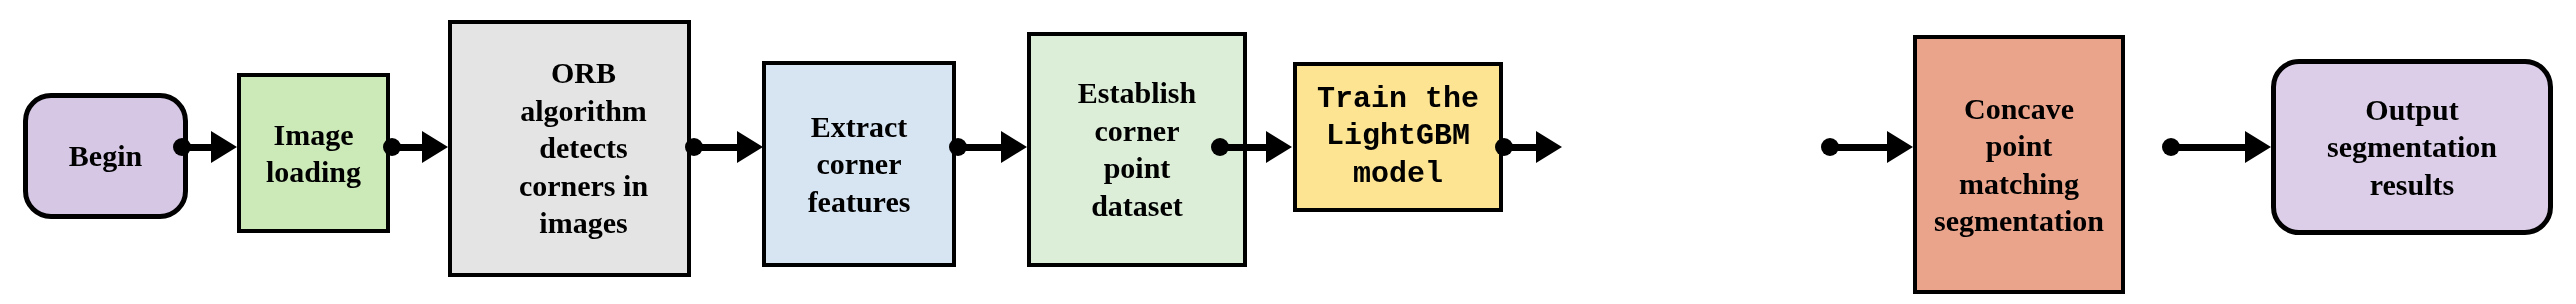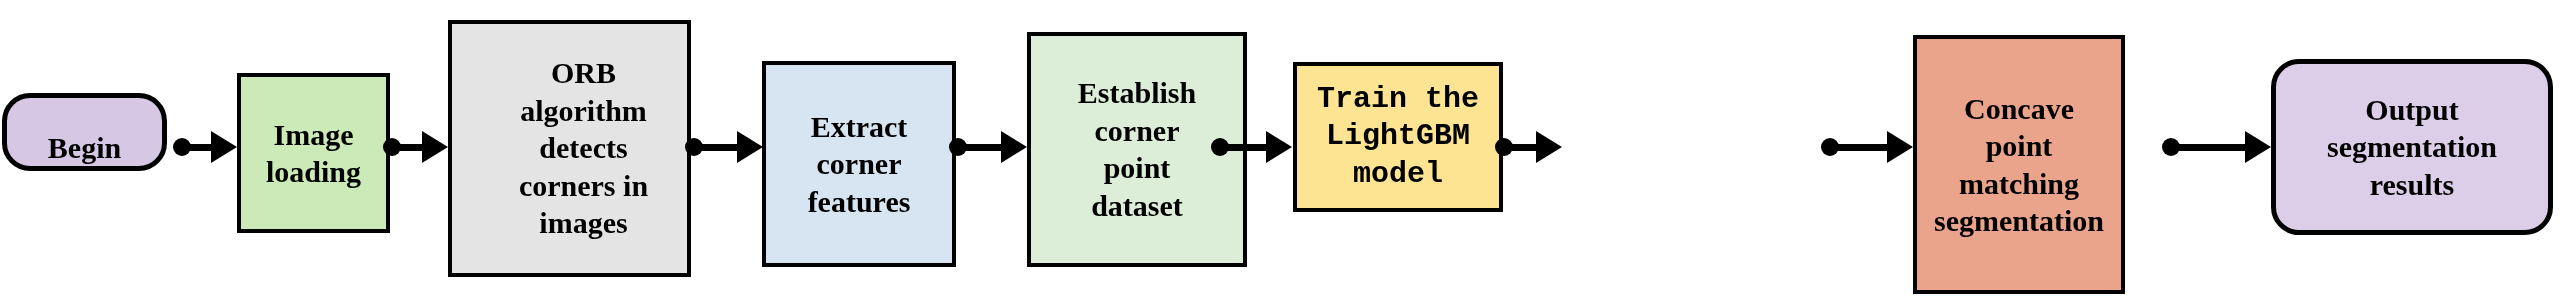--- a/index.html
+++ b/index.html
@@ -60,21 +60,21 @@
     border-bottom: 16px solid transparent;
     border-left: 26.6px solid #000000;
     flex: 0 0 auto;
   }
 </style>
 </head>
 <body>
 
 <div class="canvas">
 
-  <div class="node terminator" style="left: 2px; top: 93px; width: 165px; height: 78px; align-items: flex-end; --fill: #d6c8e5;">
+  <div class="node terminator" style="left: 23px; top: 93px; width: 165px; height: 126px; --fill: #d6c8e5;">
     <span class="label">Begin</span>
   </div>
 
   <div class="node" style="left: 237px; top: 73px; width: 153px; height: 160px; --fill: #cceab8;">
     <span class="label">Image
 loading</span>
   </div>
 
   <div class="node" style="left: 448px; top: 19.6px; width: 243px; height: 257px; padding-left: 28px; --fill: #e4e4e4;">
     <span class="label">ORB

